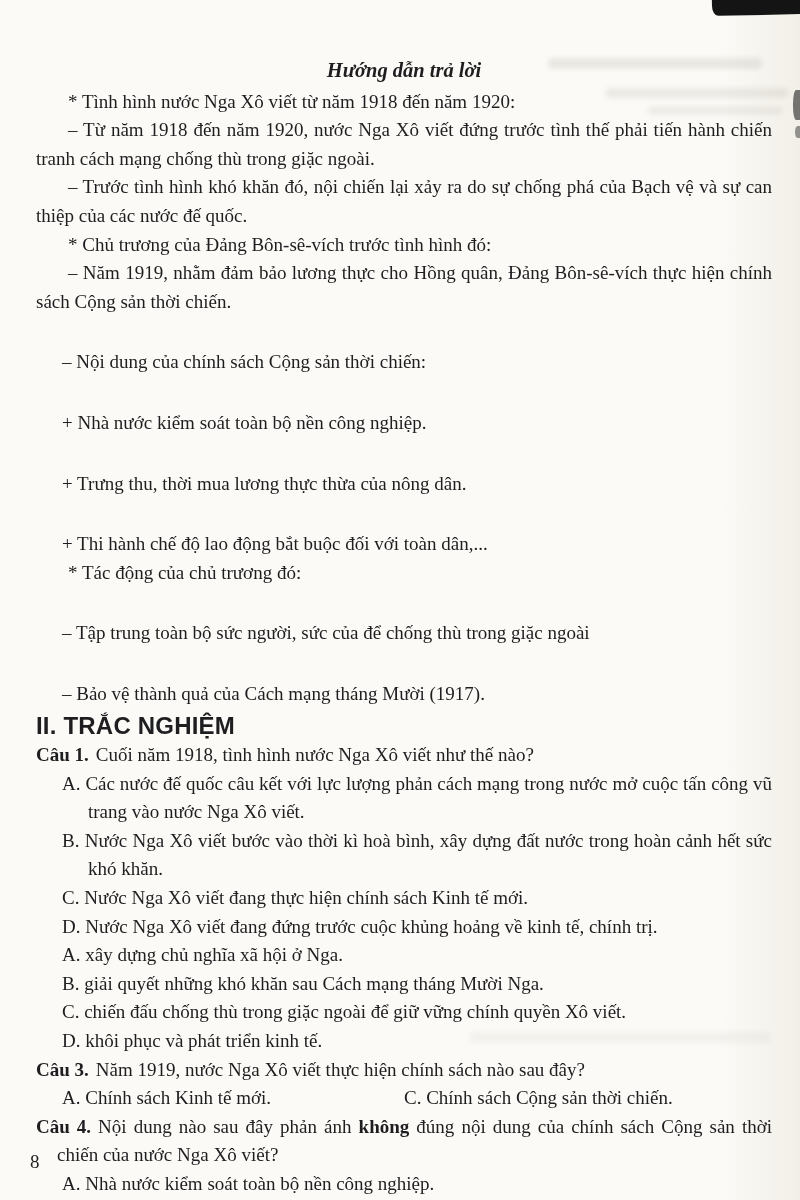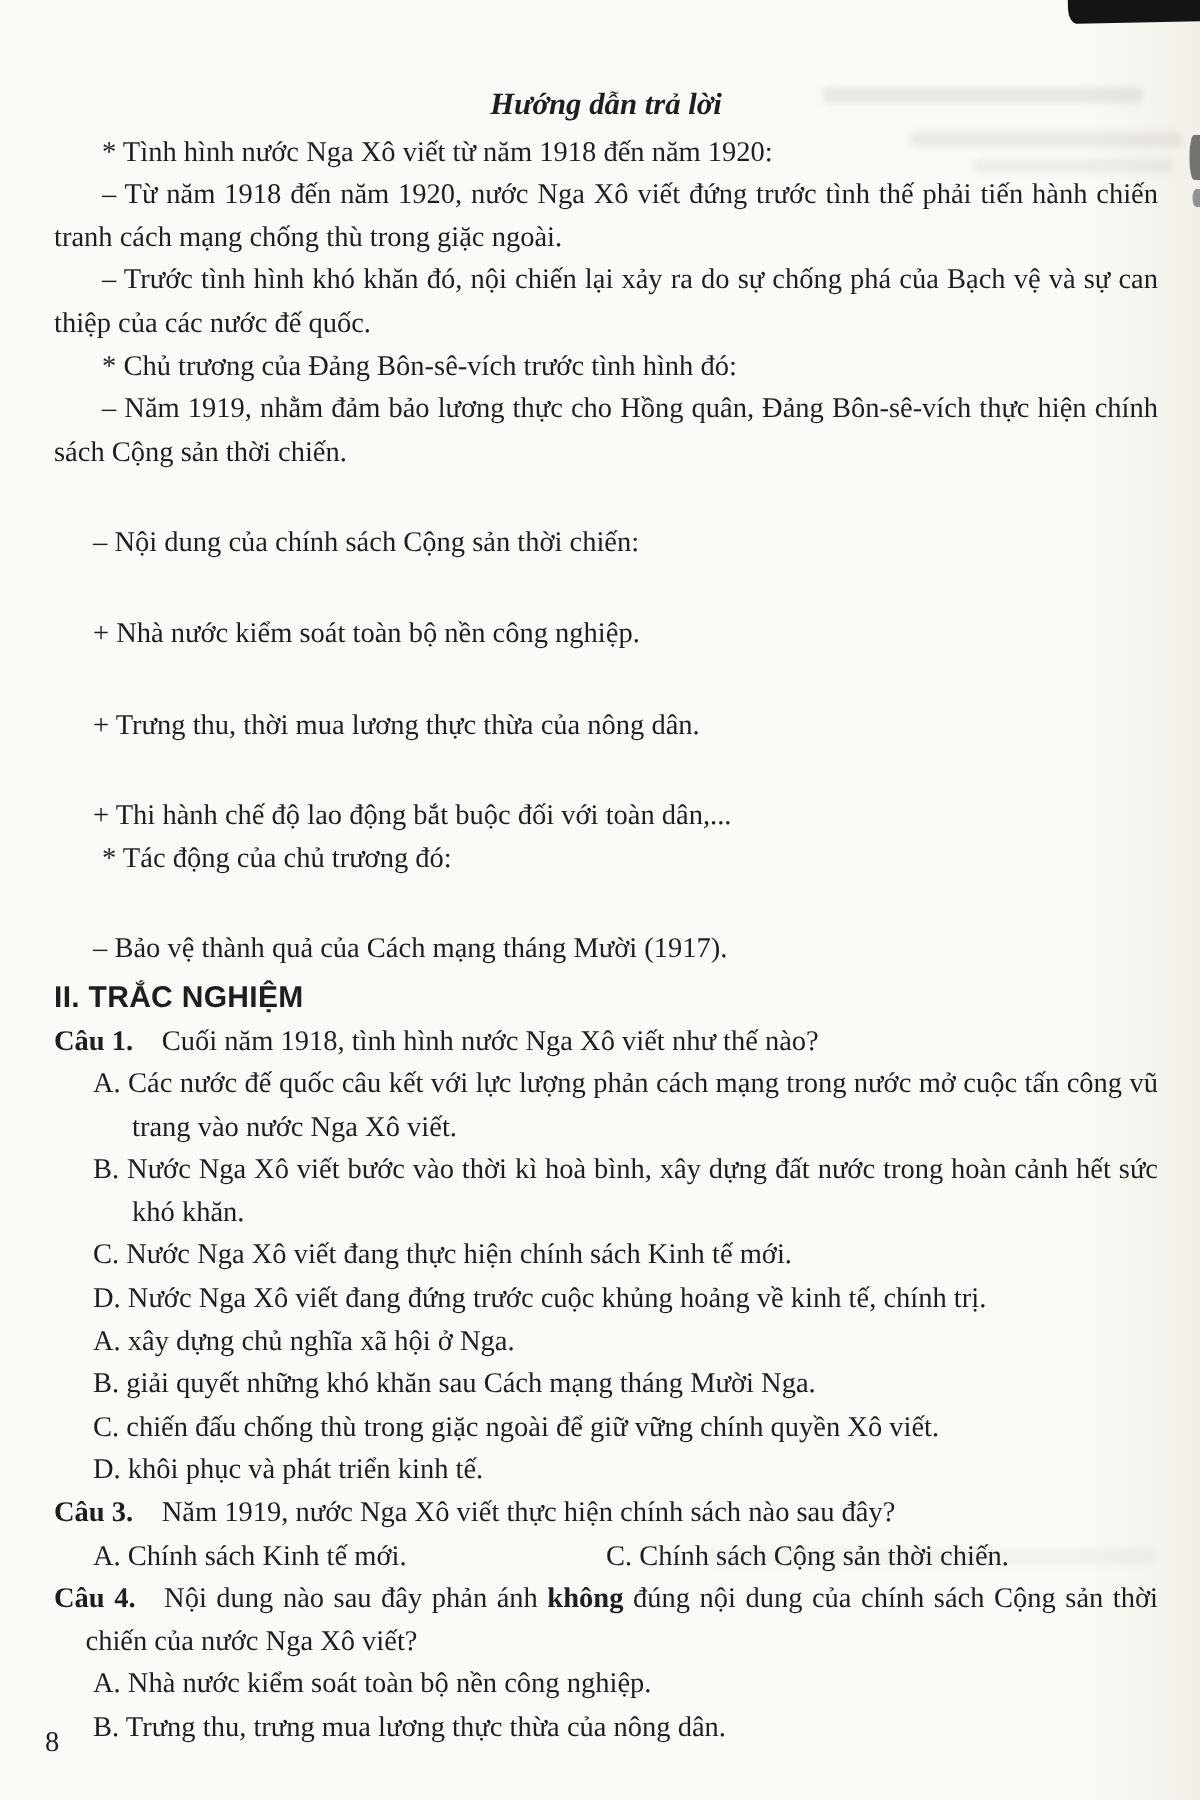--- a/index.html
+++ b/index.html
@@ -30,32 +30,32 @@
     font-size: 20.5px;
     margin: 0 0 3px 0;
   }
   p { margin: 0; text-align: justify; }
   .ind-0 { text-indent: 3px; }
   .ind-1 { text-indent: 26px; margin-top: 32px; }
   .ind-2 { text-indent: 32px; }
   .section-heading {
     font-family: "Liberation Sans", "DejaVu Sans", sans-serif;
     font-weight: bold;
-    font-size: 20px;
+    font-size: 24px;
     margin: 3px 0 1px 0;
     text-align: left;
     letter-spacing: 0.2px;
   }
   .q-text {
     padding-left: 21px;
     text-indent: -21px;
   }
   .q-label {
     font-weight: bold;
-    margin-right: 19px;
+    margin-right: 7px;
   }
   .option {
     padding-left: 52px;
     text-indent: -26px;
   }
   .options-grid {
     display: grid;
     grid-template-columns: 342px 1fr;
   }
   .options-grid .option {
@@ -128,20 +128,21 @@
   <p class="ind-2">* Tình hình nước Nga Xô viết từ năm 1918 đến năm 1920:</p>
   <p class="ind-2">– Từ năm 1918 đến năm 1920, nước Nga Xô viết đứng trước tình thế phải tiến hành chiến tranh cách mạng chống thù trong giặc ngoài.</p>
   <p class="ind-2">– Trước tình hình khó khăn đó, nội chiến lại xảy ra do sự chống phá của Bạch vệ và sự can thiệp của các nước đế quốc.</p>
   <p class="ind-2">* Chủ trương của Đảng Bôn-sê-vích trước tình hình đó:</p>
   <p class="ind-2">– Năm 1919, nhằm đảm bảo lương thực cho Hồng quân, Đảng Bôn-sê-vích thực hiện chính sách Cộng sản thời chiến.</p>
   <p class="ind-1">– Nội dung của chính sách Cộng sản thời chiến:</p>
   <p class="ind-1">+ Nhà nước kiểm soát toàn bộ nền công nghiệp.</p>
   <p class="ind-1">+ Trưng thu, thời mua lương thực thừa của nông dân.</p>
   <p class="ind-1">+ Thi hành chế độ lao động bắt buộc đối với toàn dân,...</p>
   <p class="ind-2">* Tác động của chủ trương đó:</p>
+  <p class="ind-1">– Tập trung toàn bộ sức người, sức của để chống thù trong giặc ngoài</p>
   <p class="ind-1">– Bảo vệ thành quả của Cách mạng tháng Mười (1917).</p>
 
   <div class="section-heading">II. TRẮC NGHIỆM</div>
 
   <div class="question">
     <p class="q-text"><b class="q-label">Câu 1.</b><span>Cuối năm 1918, tình hình nước Nga Xô viết như thế nào?</span></p>
     <p class="option">A. Các nước đế quốc câu kết với lực lượng phản cách mạng trong nước mở cuộc tấn công vũ trang vào nước Nga Xô viết.</p>
     <p class="option">B. Nước Nga Xô viết bước vào thời kì hoà bình, xây dựng đất nước trong hoàn cảnh hết sức khó khăn.</p>
     <p class="option">C. Nước Nga Xô viết đang thực hiện chính sách Kinh tế mới.</p>
     <p class="option">D. Nước Nga Xô viết đang đứng trước cuộc khủng hoảng về kinh tế, chính trị.</p>

